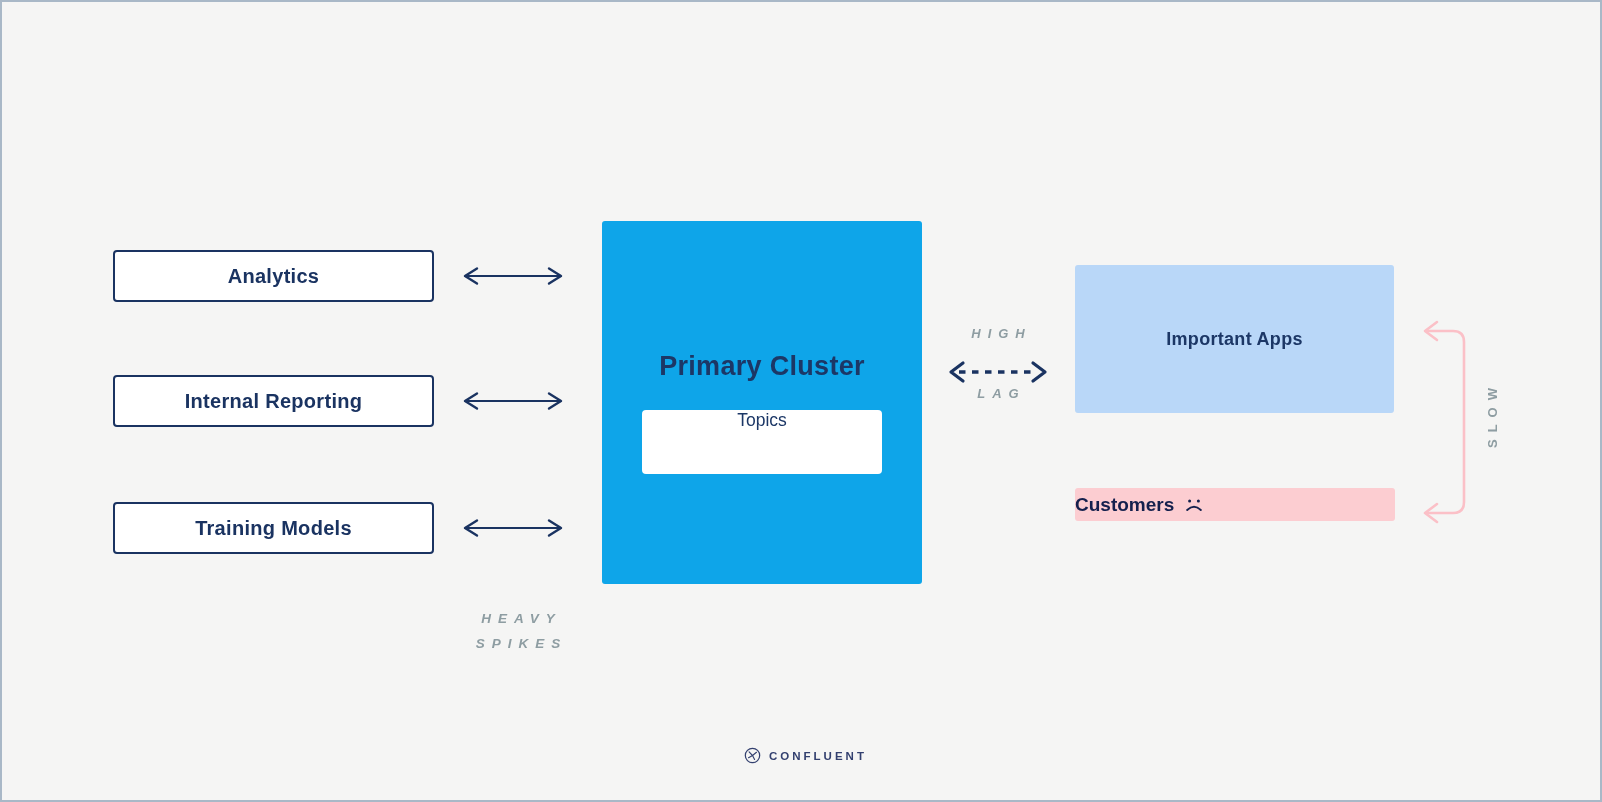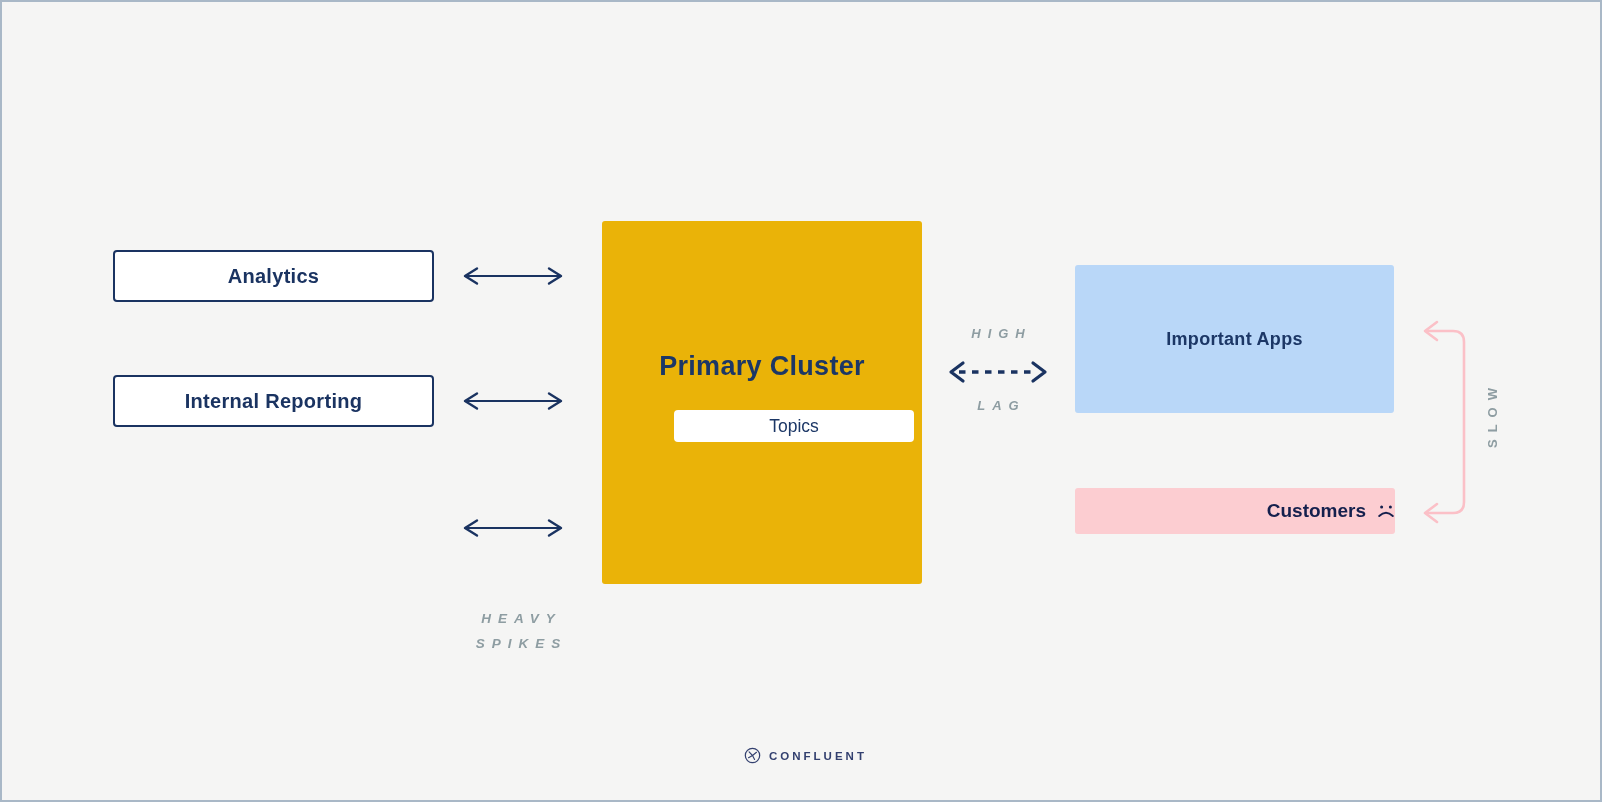--- a/index.html
+++ b/index.html
@@ -19,51 +19,51 @@
     display:flex;align-items:center;justify-content:center;
     color:#1a3361;font-size:20px;font-weight:600;letter-spacing:.3px;
   }
   .src-0{top:248px}.src-1{top:373px}.src-2{top:500px}
   
   .solid-arrow{position:absolute;left:455px;width:112px;height:24px;}
   .arr-0{top:262px}.arr-1{top:387px}.arr-2{top:514px}
   
   .cluster{
     position:absolute;left:600px;top:219px;width:320px;height:363px;
-    background:#eab308;border-radius:3px;
+    background:#0ea5e9;border-radius:3px;
   }
   .cluster-title{
     position:absolute;top:130px;left:0;width:100%;
     text-align:center;color:#1c3766;font-size:27px;font-weight:600;letter-spacing:.3px;
   }
   .topics-box{
-    position:absolute;left:40px;top:189px;width:240px;height:32px;
+    position:absolute;left:40px;top:189px;width:240px;height:64px;
     background:#ffffff;border-radius:4px;
-    display:flex;align-items:center;justify-content:center;
-    color:#1c3766;font-size:17.5px;font-weight:500;margin-left:32px;
+    display:flex;align-items:flex-start;justify-content:center;
+    color:#1c3766;font-size:17.5px;font-weight:500;
   }
   
   .mid-label{
     position:absolute;left:926px;width:140px;text-align:center;
     color:#8e9da2;font-size:13px;font-weight:600;letter-spacing:7px;text-indent:7px;font-style:italic;
   }
-  .lbl-high{top:324px}.lbl-lag{top:396px}
+  .lbl-high{top:324px}.lbl-lag{top:384px}
   .dashed-arrow{position:absolute;left:944px;top:356px;width:104px;height:28px;}
   
   .apps-box{
     position:absolute;left:1073px;top:263px;width:319px;height:148px;
     background:#b9d7f8;border-radius:3px;
     display:flex;align-items:center;justify-content:center;
     color:#1c3766;font-size:18px;font-weight:600;letter-spacing:.3px;
   }
   .customers-box{
-    position:absolute;left:1073px;top:486px;width:320px;height:46px;
+    position:absolute;left:1073px;top:486px;width:320px;height:33px;
     background:#fccdd1;border-radius:3px;
-    display:flex;align-items:center;justify-content:flex-end;gap:11px;
-    color:#14204d;font-size:19px;font-weight:600;padding-left:48px;
+    display:flex;align-items:center;justify-content:flex-start;gap:11px;
+    color:#14204d;font-size:19px;font-weight:600;
   }
   
   .slow-bracket{position:absolute;left:1411px;top:318px;width:62px;height:210px;}
   .slow-label{
     position:absolute;left:1458px;top:401px;width:64px;height:30px;
     transform:rotate(-90deg);
     display:flex;align-items:center;justify-content:center;
     color:#8e9da2;font-size:13px;font-weight:600;letter-spacing:7px;text-indent:7px;
     white-space:nowrap;
   }
@@ -85,20 +85,23 @@
 </head>
 <body>
 
 <div class="canvas">
 
   <div class="source-box src-1">
     <span>Internal Reporting</span>
   </div>
   <div class="source-box src-0">
     <span>Analytics</span>
+  </div>
+  <div class="source-box src-2">
+    <span>Training Models</span>
   </div>
 
   <svg class="solid-arrow arr-0" viewBox="0 0 112 24">
     <line x1="9" y1="12" x2="103" y2="12" stroke="#1a3361" stroke-width="2"></line>
     <polyline points="20,4.5 8,12 20,19.5" fill="none" stroke="#1a3361" stroke-width="2.4" stroke-linecap="round" stroke-linejoin="round"></polyline>
     <polyline points="92,4.5 104,12 92,19.5" fill="none" stroke="#1a3361" stroke-width="2.4" stroke-linecap="round" stroke-linejoin="round"></polyline>
   </svg>
   <svg class="solid-arrow arr-1" viewBox="0 0 112 24">
     <line x1="9" y1="12" x2="103" y2="12" stroke="#1a3361" stroke-width="2"></line>
     <polyline points="20,4.5 8,12 20,19.5" fill="none" stroke="#1a3361" stroke-width="2.4" stroke-linecap="round" stroke-linejoin="round"></polyline>

